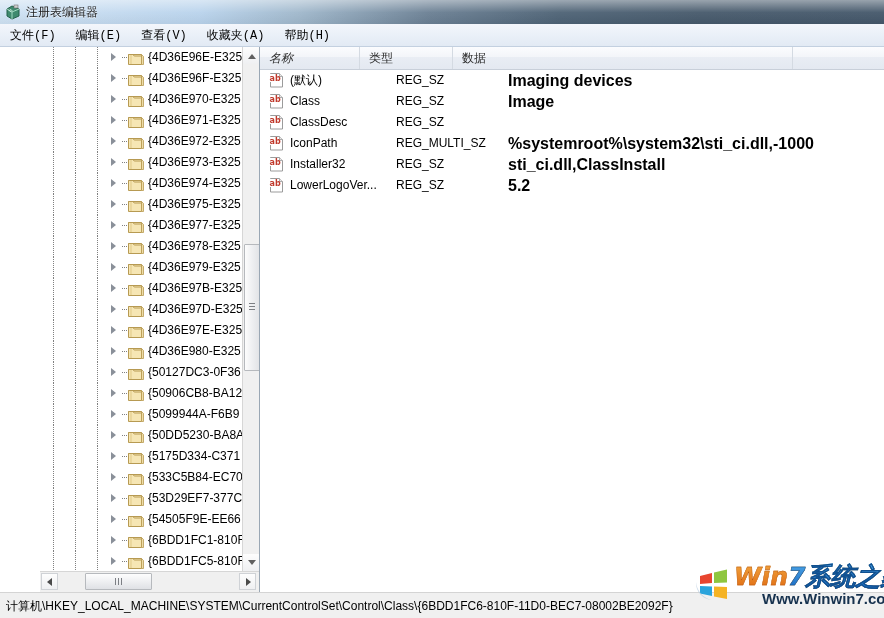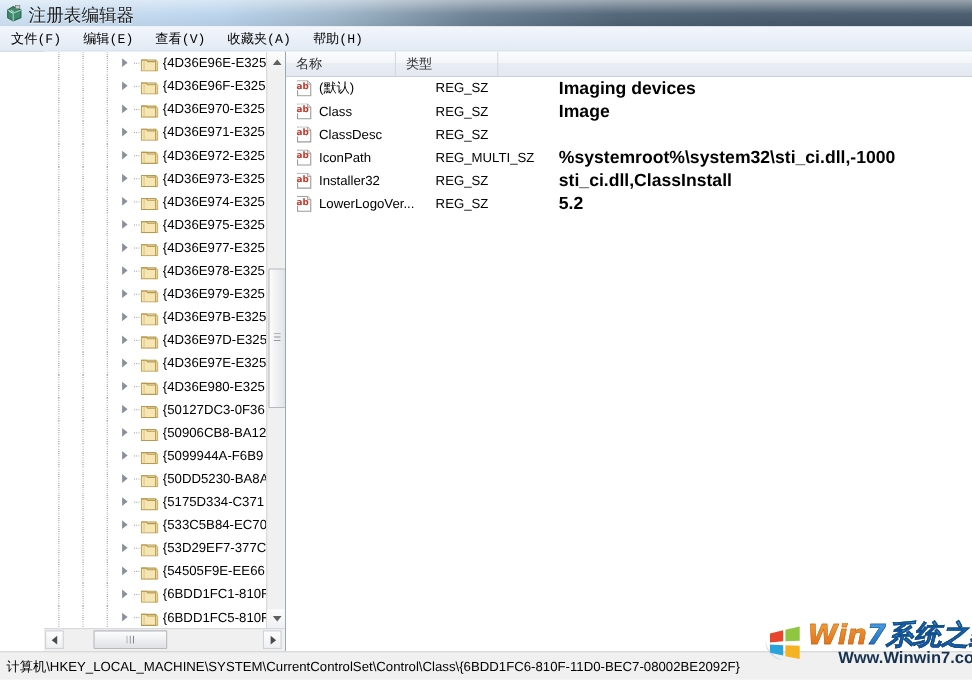--- a/index.html
+++ b/index.html
@@ -20,21 +20,21 @@
   }
   .titlebar .tb-inner{
     position:absolute;left:0;top:0;width:884px;height:24px;
     background:linear-gradient(to bottom,rgba(255,255,255,.45),rgba(255,255,255,.05) 52%,rgba(0,0,0,.04));
   }
   .tb-icon{
     position:absolute;left:5px;top:4px;width:16px;height:16px;
   }
   .tb-title{
     position:absolute;left:26px;top:4px;
-    font-size:16px;color:#1d1d1d;white-space:nowrap;
+    font-size:12px;color:#1d1d1d;white-space:nowrap;
     text-shadow:0 1px 0 rgba(255,255,255,.7);
   }
 
   
   .menubar{
     position:absolute;left:0;top:24px;width:884px;height:22px;
     background:linear-gradient(to bottom,#f3f6fb 0%,#eaf0f8 50%,#e2eaf4 100%);
     border-bottom:1px solid #c3d0e0;
     display:flex;align-items:center;font-family:Liberation Mono, monospace;
   }
@@ -621,22 +621,23 @@
         <div class="arrow-left"></div>
         <div class="hthumb">
           <div class="grip"></div>
         </div>
         <div class="arrow-right"></div>
       </div>
     </div>
 
     <div class="listpane">
       <div class="lv-header">
-        <div class="lv-col" style="left:0;width:100px;">名称</div>
+        <div class="lv-col" style="left:0;width:100px;font-style:italic;">名称</div>
         <div class="lv-col" style="left:100px;width:93px;">类型</div>
+        <div class="lv-col last" style="left:193px;width:340px;">数据</div>
       </div>
       <div class="lv-body" id="lv-body">
           <div class="lv-row">
             <span class="ab-icon"><svg width="15" height="15" viewBox="0 0 15 15">
                 <path d="M1.5 0.5 L10.5 0.5 L13.5 3.5 L13.5 14 L1.5 14 Z" fill="#ffffff" stroke="#9b9b9b" stroke-width="1"></path>
                 <path d="M10.5 0.5 L10.5 3.5 L13.5 3.5" fill="#e9e9e9" stroke="#9b9b9b" stroke-width="0.8"></path>
                 <rect x="0" y="1" width="10" height="8" fill="#ffffff"></rect>
                 <text x="0.6" y="8" font-family="DejaVu Sans, sans-serif" font-size="8" font-weight="bold" fill="#c0392b">ab</text>
               </svg></span>
             <span class="c-name">(默认)</span>

